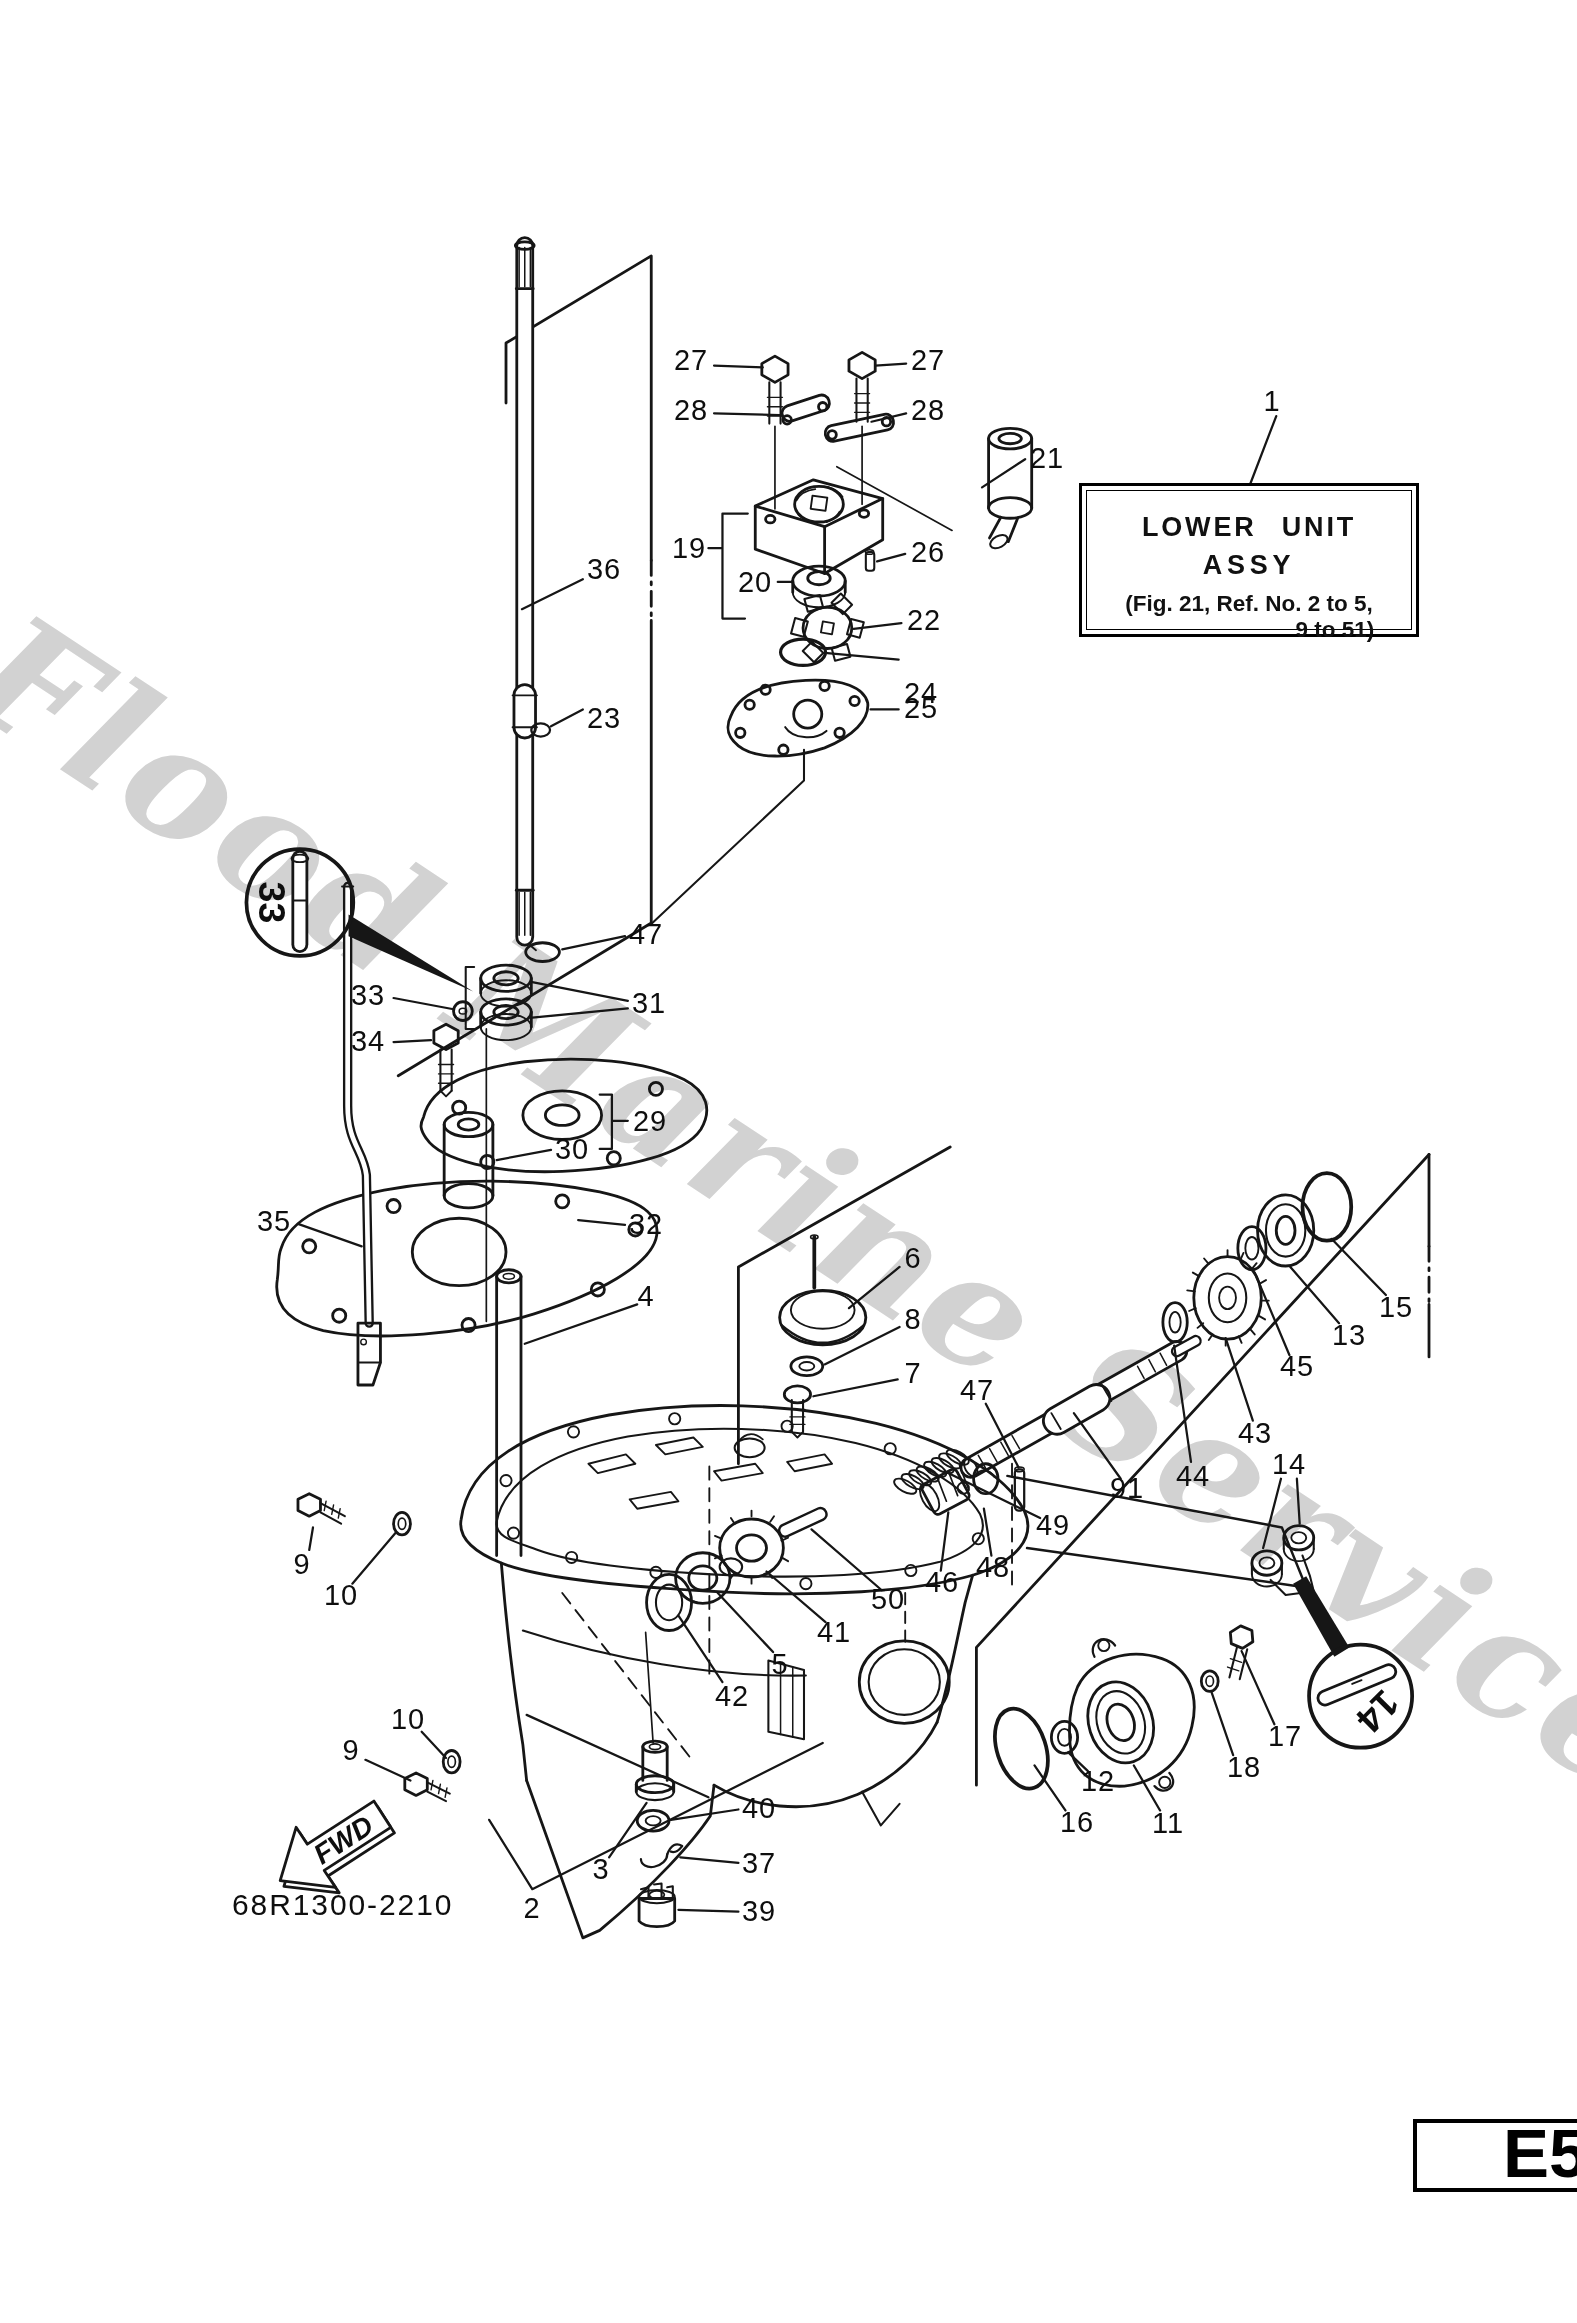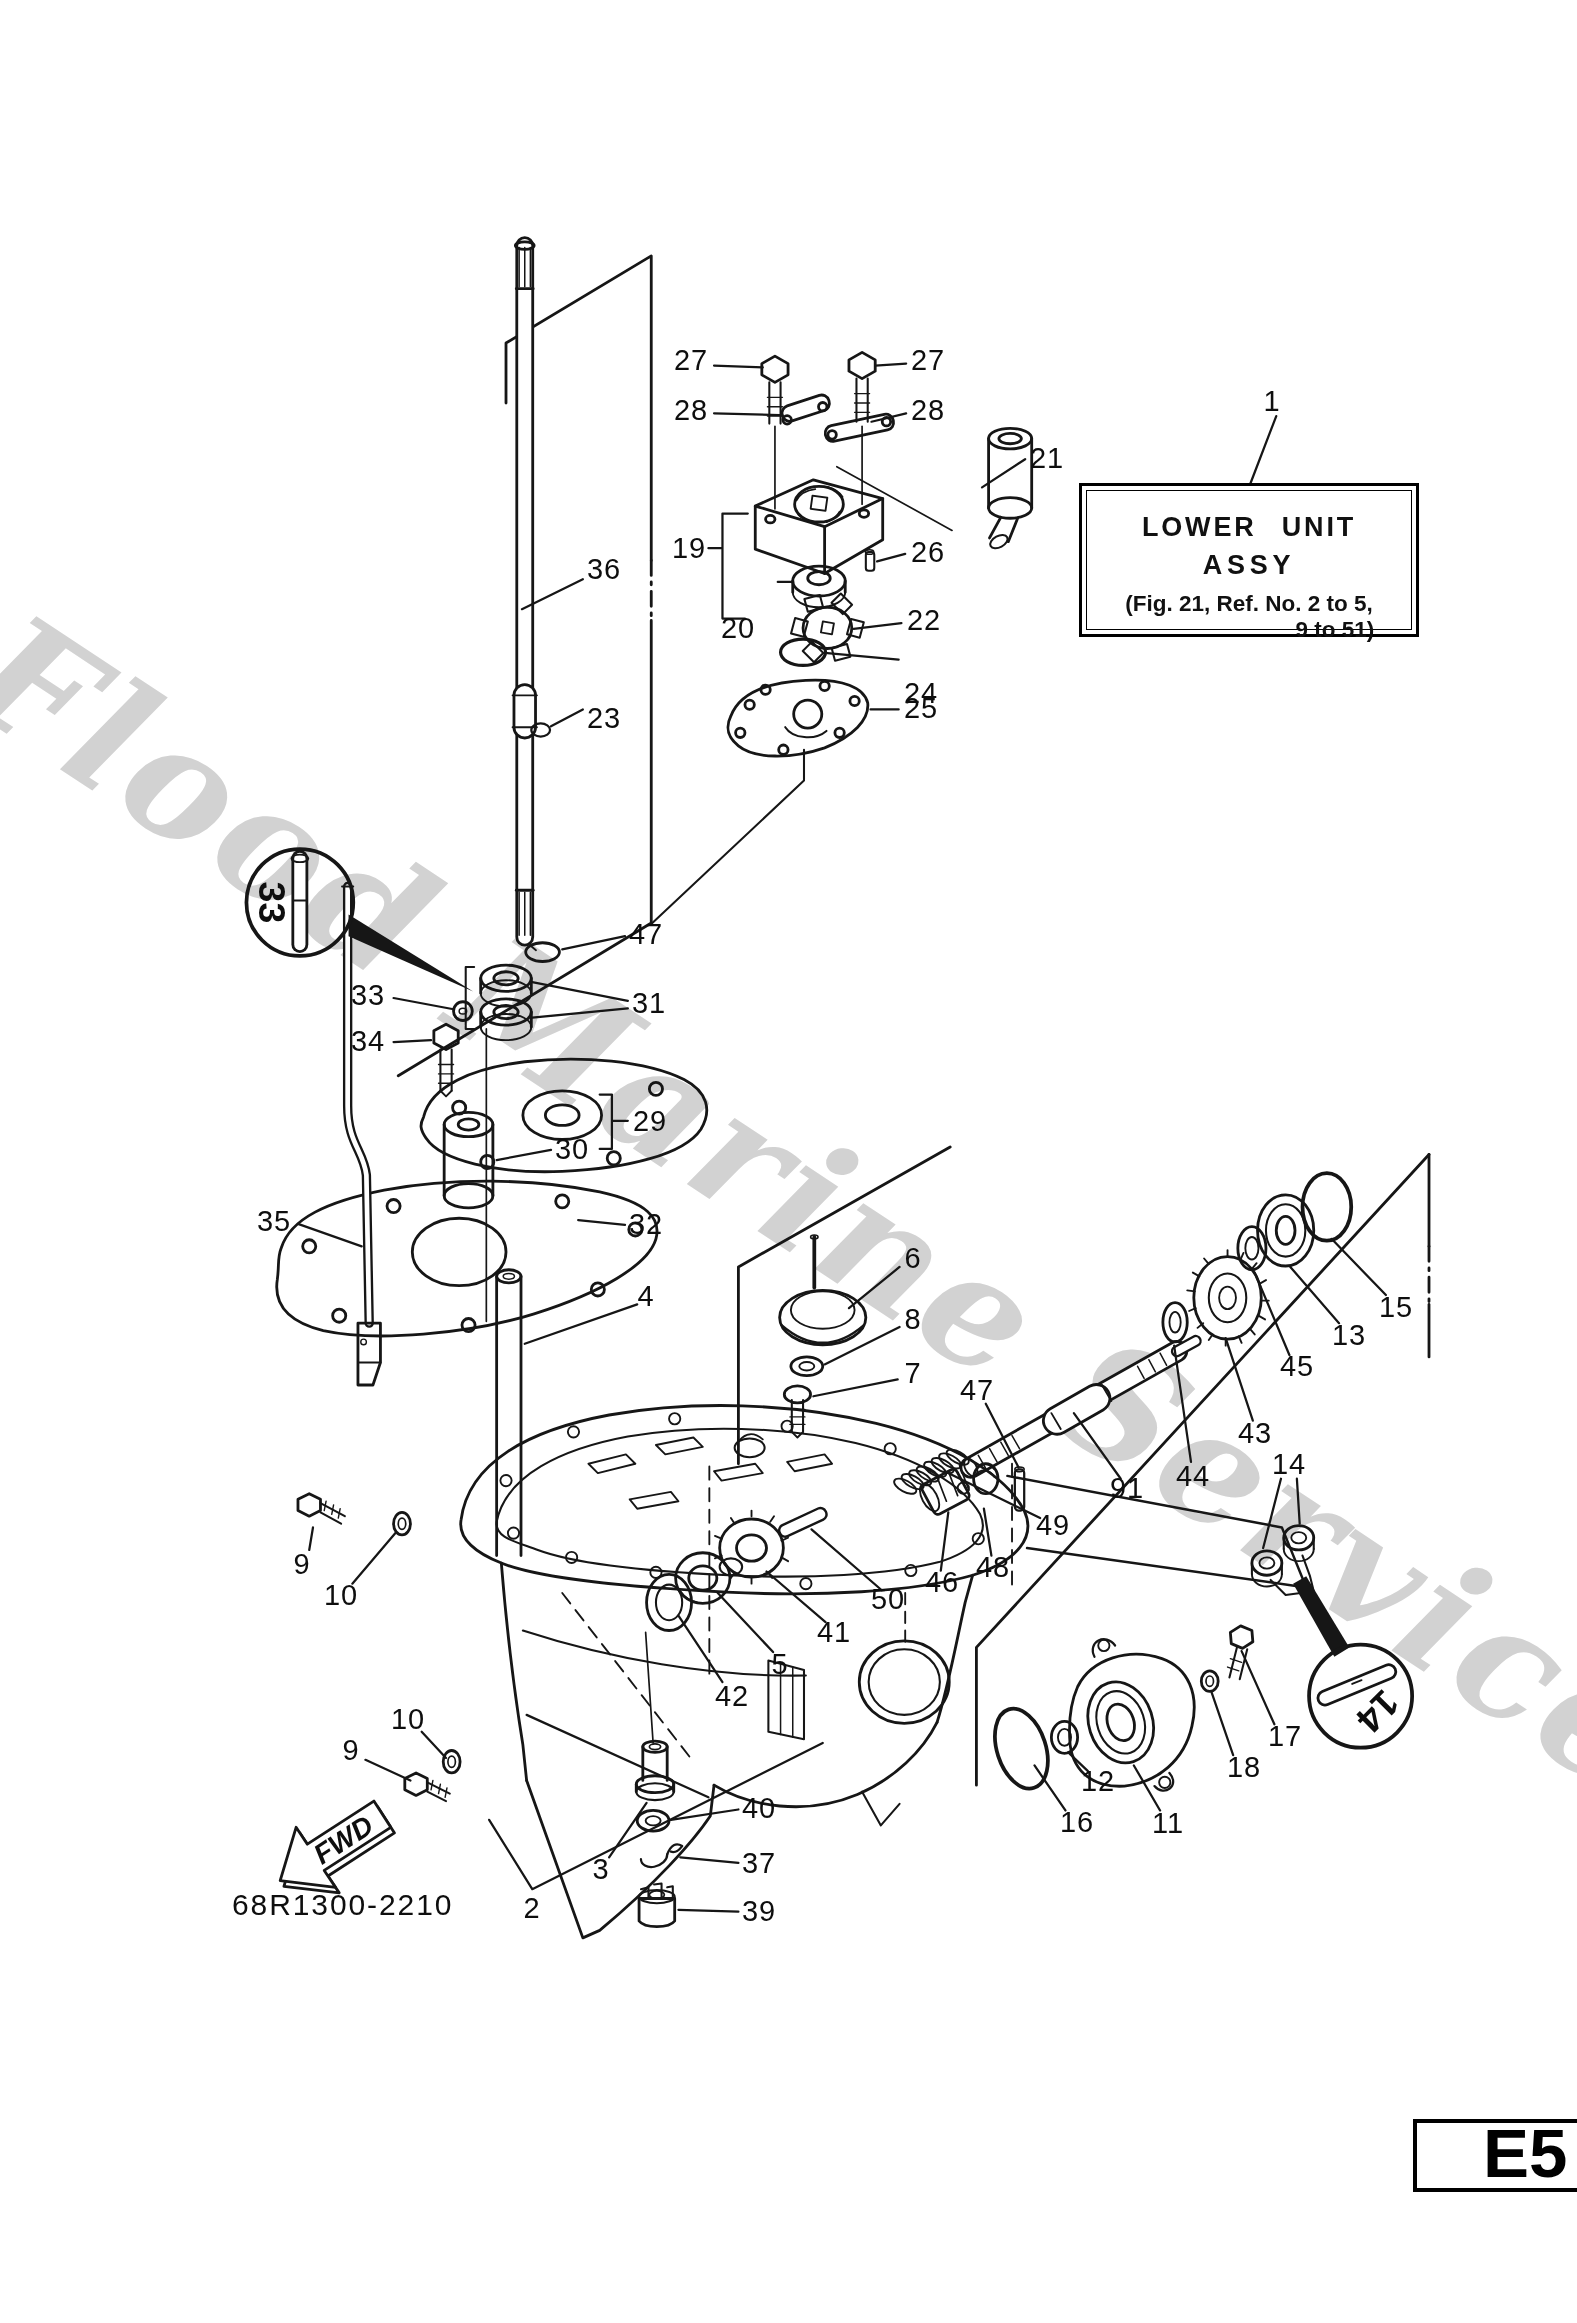--- a/index.html
+++ b/index.html
@@ -31,21 +31,21 @@
   .abx-l3{font-weight:bold;font-size:22.5px;text-align:center;margin-top:9.4px;}
   .abx-l4{font-weight:bold;font-size:22.5px;text-align:right;padding-right:37px;}
   #drawing-code{
     position:absolute;left:232px;top:1888px;font-size:30px;letter-spacing:1.9px;color:#0e0e0e;z-index:3;
   }
   #page-code-box{
     position:absolute;left:1413px;top:2119px;width:165px;height:73px;
     border:4.7px solid #000;border-right:none;box-sizing:border-box;z-index:3;overflow:hidden;background:#fff;
   }
   #page-code-box .code{
-    font-weight:bold;font-size:69px;line-height:62px;padding-left:66px;letter-spacing:0px;color:#000;
+    font-weight:bold;font-size:69px;line-height:62px;padding-left:86px;letter-spacing:0px;color:#000;
   }
 </style>
 </head>
 <body>
 
 <div id="watermark">Flood Marine Services</div>
 
 <svg class="diagram" width="1578" height="2324" viewBox="0 0 1684 2480">
   <g fill="none" stroke="#161616" stroke-width="3" stroke-linecap="round" stroke-linejoin="round">
 
@@ -533,21 +533,21 @@
     <div class="callout" style="left: 408px; top: 1719px;">10</div>
     <div class="callout" style="left: 1168px; top: 1823px;">11</div>
     <div class="callout" style="left: 1098px; top: 1781px;">12</div>
     <div class="callout" style="left: 1349px; top: 1335px;">13</div>
     <div class="callout" style="left: 1289px; top: 1464px;">14</div>
     <div class="callout" style="left: 1396px; top: 1307px;">15</div>
     <div class="callout" style="left: 1077px; top: 1822px;">16</div>
     <div class="callout" style="left: 1285px; top: 1736px;">17</div>
     <div class="callout" style="left: 1244px; top: 1767px;">18</div>
     <div class="callout" style="left: 689px; top: 548px;">19</div>
-    <div class="callout" style="left: 738px; top: 582px; margin-top: 46px;">20</div>
+    <div class="callout" style="left: 755px; top: 582px;">20</div>
     <div class="callout" style="left: 1047px; top: 458px;">21</div>
     <div class="callout" style="left: 924px; top: 620px;">22</div>
     <div class="callout" style="left: 604px; top: 718px;">23</div>
     <div class="callout" style="left: 921px; top: 693px;">24</div>
     <div class="callout" style="left: 921px; top: 708px;">25</div>
     <div class="callout" style="left: 928px; top: 552px;">26</div>
     <div class="callout" style="left: 691px; top: 360px;">27</div>
     <div class="callout" style="left: 928px; top: 360px;">27</div>
     <div class="callout" style="left: 691px; top: 410px;">28</div>
     <div class="callout" style="left: 928px; top: 410px;">28</div>

